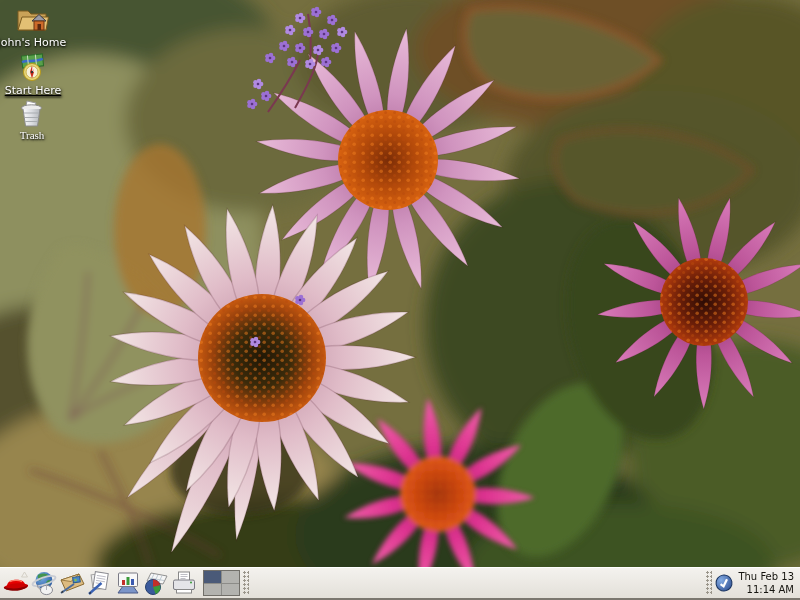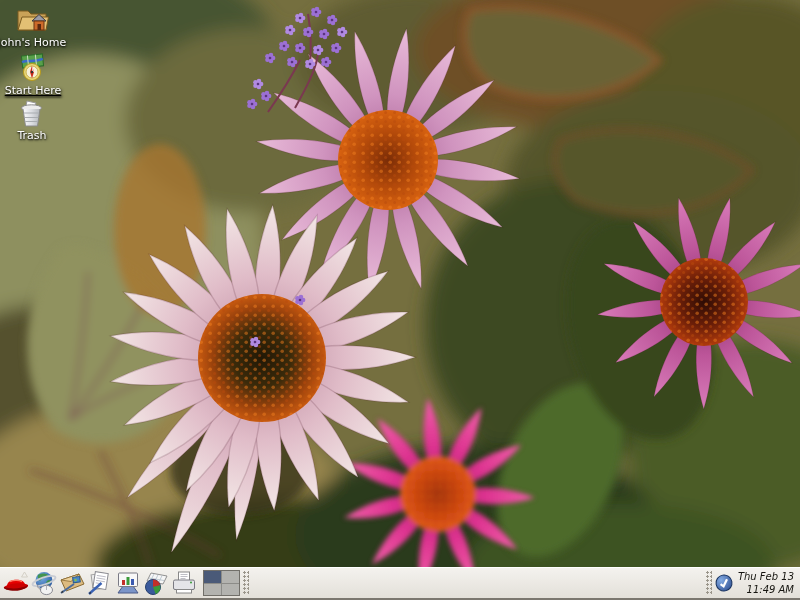--- a/index.html
+++ b/index.html
@@ -26,21 +26,21 @@
   .launcher svg{display:block;}
   .ws{margin-left:5px;width:37px;height:26px;box-sizing:border-box;border:1px solid #716f69;
       background:#8c8c88;display:grid;grid-template-columns:1fr 1fr;grid-template-rows:1fr 1fr;gap:1px;}
   .ws .cell{background:#b3b3af;}
   .ws .cell.active{background:#4a5a78;}
   .handle{width:6px;height:24px;margin:0 3px;
           background-image:radial-gradient(circle at 1.5px 1.5px,#9b968b 1px,transparent 1.4px);
           background-size:4px 4px;}
   .spacer{flex:1;}
   .tray{display:flex;align-items:center;gap:5px;padding-right:4px;}
-  .clock{font-size:10px;line-height:1.3;color:#15140f;text-align:right;cursor:default;font-style:italic;}
+  .clock{font-size:10px;line-height:1.3;color:#15140f;text-align:right;cursor:default;}
 </style>
 </head>
 <body>
 
 <div class="screen">
 
   <svg id="wallpaper" viewBox="0 0 800 600" preserveAspectRatio="none">
     <defs>
       <filter id="b8" x="-40%" y="-40%" width="180%" height="180%">
           <feGaussianBlur stdDeviation="9"></feGaussianBlur>
@@ -415,21 +415,21 @@
         <circle cx="14" cy="19" r="8.5" fill="#e8d87a" stroke="#b89a1a"></circle>
         <circle cx="14" cy="19" r="6" fill="#f6f0d8" stroke="#c8b050"></circle>
         <polygon points="14,12.5 16,19 14,25.5 12,19" fill="#cc2a1a"></polygon>
         <polygon points="14,12.5 16,19 14,19" fill="#ffffff" opacity=".75"></polygon>
         <circle cx="14" cy="19" r="1.2" fill="#333"></circle>
       </svg>
     </span>
     <span class="dlabel">Start Here</span>
   </div>
 
-  <div class="dicon" id="icon-trash" style="left:0;top:97px;">
+  <div class="dicon" id="icon-trash" style="left:0;top:97px;font-family:Liberation Serif, serif;">
     <span class="glyph">
       <svg width="26" height="27" viewBox="0 0 26 27">
         <polygon points="8,1 17,3 15,8 7,6" fill="#fff" stroke="#999"></polygon>
         <ellipse cx="12.5" cy="8" rx="10" ry="3.2" fill="#ececec" stroke="#8a8a8a"></ellipse>
         <path d="M4,9 L6.5,26 L18.5,26 L21,9" fill="url(#trashG)" stroke="#8a8a8a"></path>
         <path d="M5,13 L20,13 M5.7,17.5 L19.3,17.5 M6.3,21.5 L18.7,21.5" stroke="#a8acb0" stroke-width="1"></path>
       </svg>
     </span>
     <span class="dlabel">Trash</span>
   </div>
@@ -529,17 +529,17 @@
 
     <div class="tray">
       <span style="display:flex;">
         <svg width="18" height="18" viewBox="0 0 18 18" style="transform:rotate(-10deg);">
           <circle cx="9" cy="9" r="8" fill="url(#alertG)" stroke="#16305c"></circle>
           <path d="M5.4,9.6 L8,12.2 L12.6,5.8" stroke="#fff" stroke-width="2.2" fill="none"></path>
         </svg>
       </span>
       <div class="clock">
         <div>Thu Feb 13</div>
-        <div>11:49 AM</div>
+        <div>11:14 AM</div>
       </div>
     </div>
   </div>
 </div>
 
 </body></html>

